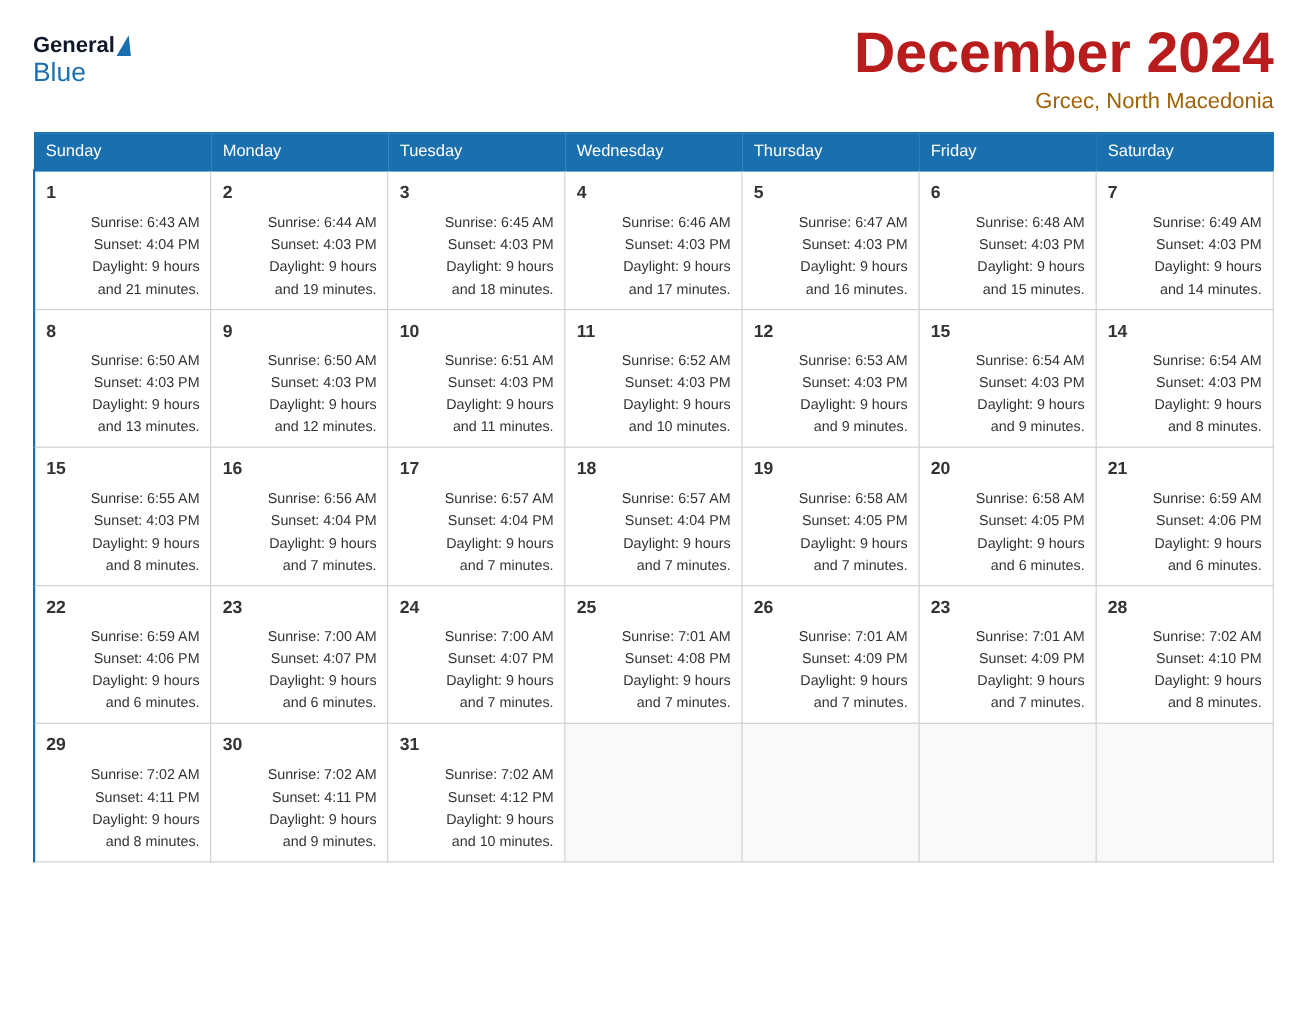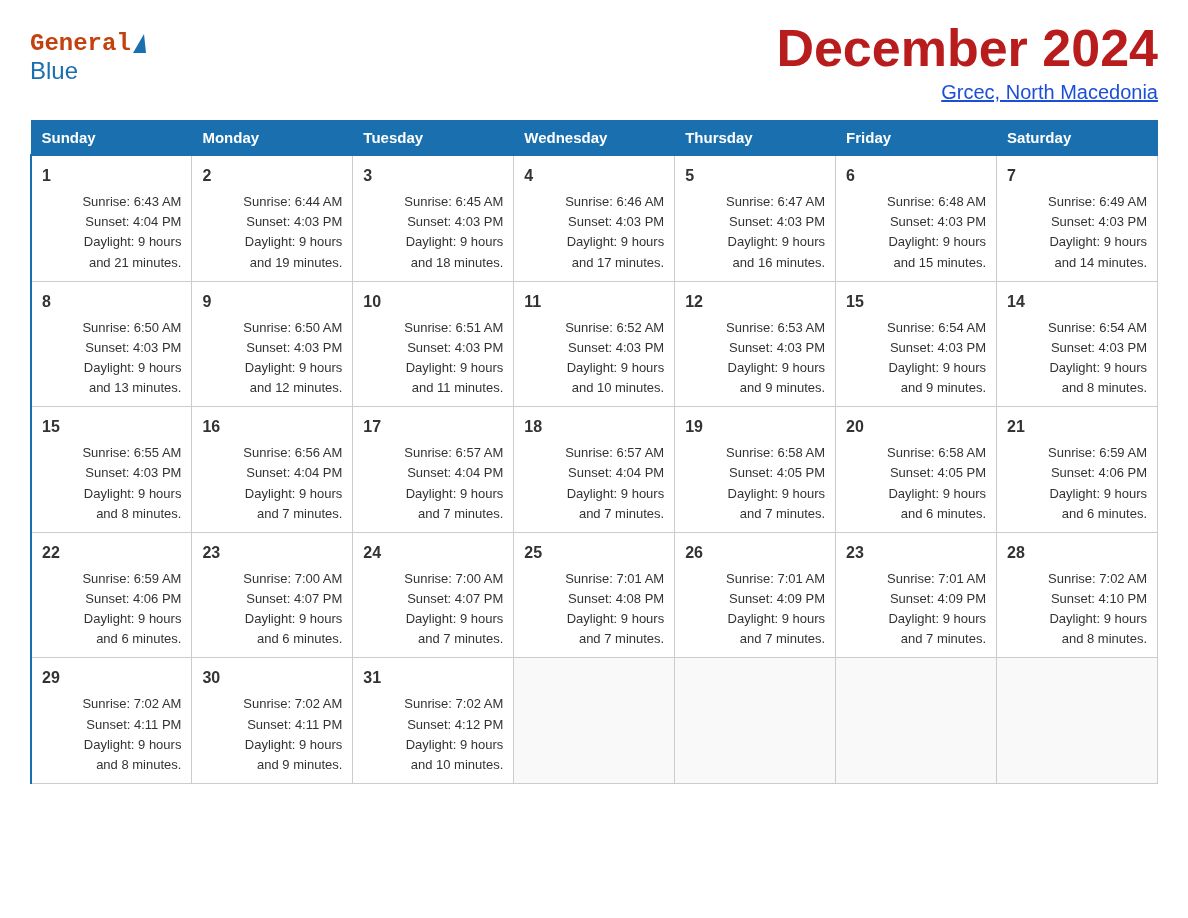--- a/index.html
+++ b/index.html
@@ -25,34 +25,33 @@
       text-align: right;
     }
     .month-title {
       font-size: 52px;
       font-weight: bold;
       color: #b91c1c;
       line-height: 1.1;
     }
     .location-title {
       font-size: 20px;
-      color: #1d4ed8;
+      color: #a16207;
       margin-top: 4px;
-      text-decoration: underline;
     }
     table {
       width: 100%;
       border-collapse: collapse;
       table-layout: fixed;
     }
     th {
       background-color: #1a6faf;
       color: #fff;
       font-size: 15px;
-      font-weight: bold;
+      font-weight: normal;
       padding: 8px 10px;
       text-align: left;
       border: 1px solid #1a6faf;
     }
     td {
       vertical-align: top;
       padding: 8px 10px;
       border: 1px solid #ccc;
       font-size: 13px;
       color: #333;
@@ -77,21 +76,21 @@
     tr:first-child td {
       border-top: 2px solid #1a6faf;
     }
     td.empty {
       background: #f9f9f9;
     }
     .logo-row {
       display: flex;
       align-items: center;
     }
-    .logo-general-part { color: #c2410c; font-size: 24px; font-weight: bold; font-family: Liberation Mono, monospace; }
+    .logo-general-part { color: #0f172a; font-size: 20px; font-weight: bold; }
     .logo-blue-part { color: #1a6faf; font-size: 24px; font-weight: normal; }
   </style>
 </head>
 <body>
 
 <div class="header-area">
   <div class="logo">
     <div class="logo-row">
       <span class="logo-general-part">General</span>
       <span style="display:inline-block;width:0;height:0;border-left:11px solid transparent;border-right:2px solid transparent;border-bottom:19px solid #1a6faf;margin:0 1px 0 2px;vertical-align:middle;"></span>

